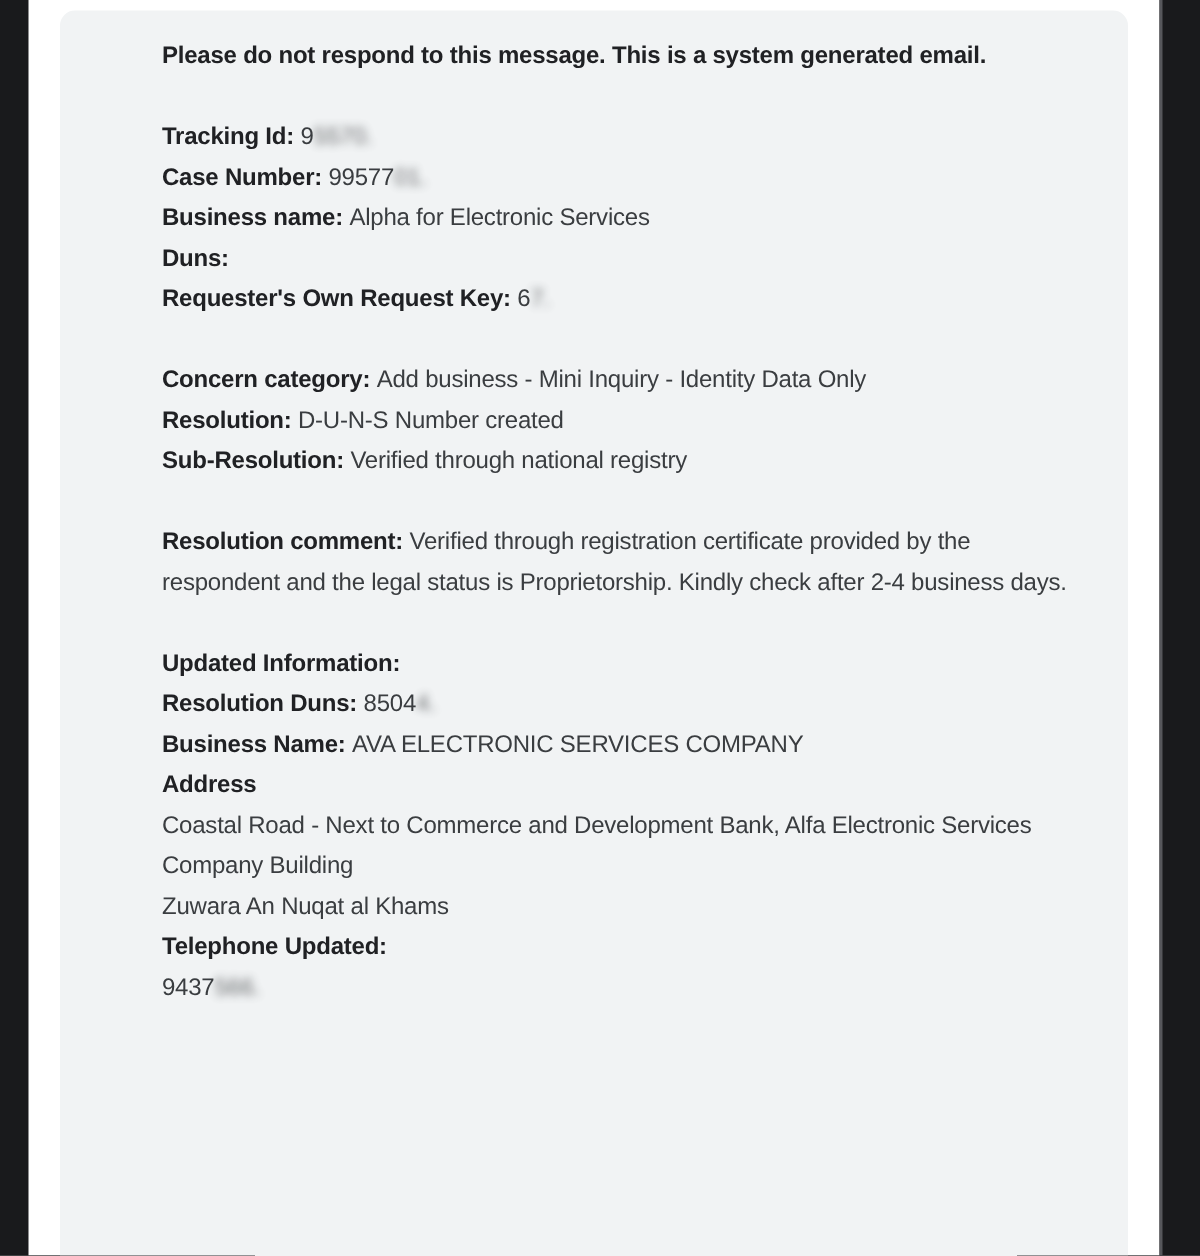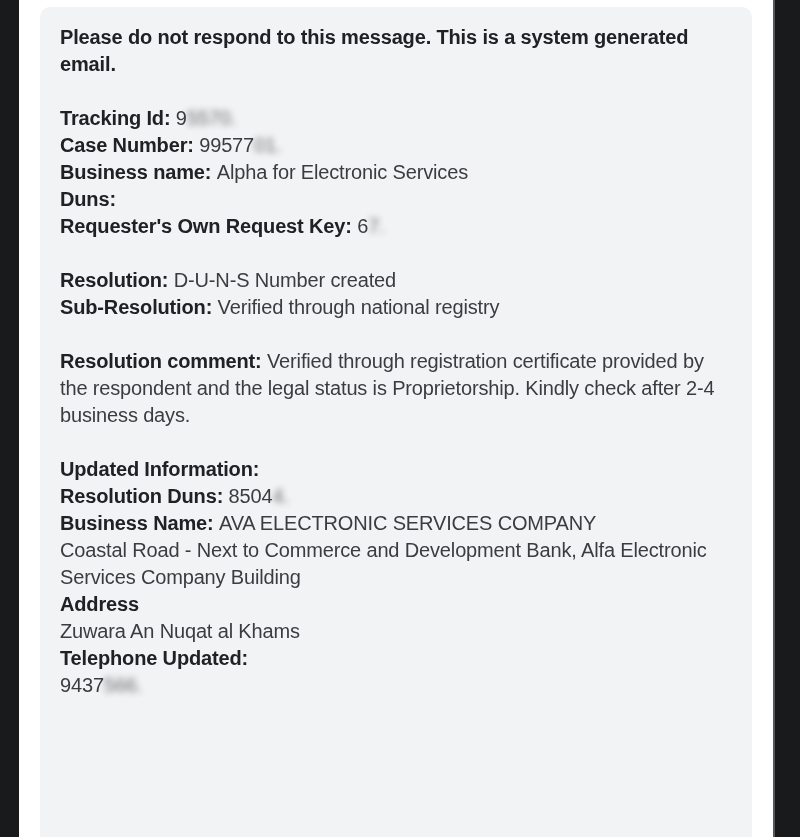--- a/index.html
+++ b/index.html
@@ -22,24 +22,25 @@
   }
   .email-card {
     position: absolute;
     left: 21px; top: 7px; width: 712px; height: 830px;
     background: #f1f3f4;
     border-radius: 10px 10px 0 0;
     padding: 17px 28px 0 20px;
     overflow: hidden;
   }
   .line {
-    font-size: 20px;
+    font-size: 16px;
     line-height: 27px;
     color: #3a3d40;
     letter-spacing: -0.15px;
+    margin-left: 48px;
   }
   .line .bold {
     font-weight: 700;
     color: #202124;
   }
   .line .redacted {
     filter: blur(3px);
     opacity: 0.75;
   }
   .line.gap { height: 27px; }
@@ -52,30 +53,31 @@
     <div class="email-card">
       <div>
           <p class="line"><span class="bold">Please do not respond to this message. This is a system generated email.</span></p>
           <p class="line gap">&nbsp;</p>
           <p class="line"><span class="bold">Tracking Id: </span><span>9</span><span class="redacted">5570.</span></p>
           <p class="line"><span class="bold">Case Number: </span><span>99577</span><span class="redacted">01.</span></p>
           <p class="line"><span class="bold">Business name: </span><span>Alpha for Electronic Services</span></p>
           <p class="line"><span class="bold">Duns:</span></p>
           <p class="line"><span class="bold">Requester's Own Request Key: </span><span>6</span><span class="redacted">7.</span></p>
           <p class="line gap">&nbsp;</p>
+          <p class="line"><span class="bold">Concern category: </span><span>Add business - Mini Inquiry - Identity Data Only</span></p>
           <p class="line"><span class="bold">Resolution: </span><span>D-U-N-S Number created</span></p>
           <p class="line"><span class="bold">Sub-Resolution: </span><span>Verified through national registry</span></p>
           <p class="line gap">&nbsp;</p>
           <p class="line"><span class="bold">Resolution comment: </span><span>Verified through registration certificate provided by the respondent and the legal status is Proprietorship. Kindly check after 2-4 business days.</span></p>
           <p class="line gap">&nbsp;</p>
           <p class="line"><span class="bold">Updated Information:</span></p>
           <p class="line"><span class="bold">Resolution Duns: </span><span>8504</span><span class="redacted">4.</span></p>
           <p class="line"><span class="bold">Business Name: </span><span>AVA ELECTRONIC SERVICES COMPANY</span></p>
+          <p class="line"><span class="bold">Address</span></p>
           <p class="line"><span>Coastal Road - Next to Commerce and Development Bank, Alfa Electronic Services Company Building</span></p>
-          <p class="line"><span class="bold">Address</span></p>
           <p class="line"><span>Zuwara An Nuqat al Khams</span></p>
           <p class="line"><span class="bold">Telephone Updated:</span></p>
           <p class="line"><span>9437</span><span class="redacted">566.</span></p>
         </div>
     </div>
   </div>
   <div class="edge-divider"></div>
 </div>
 
 </body></html>

